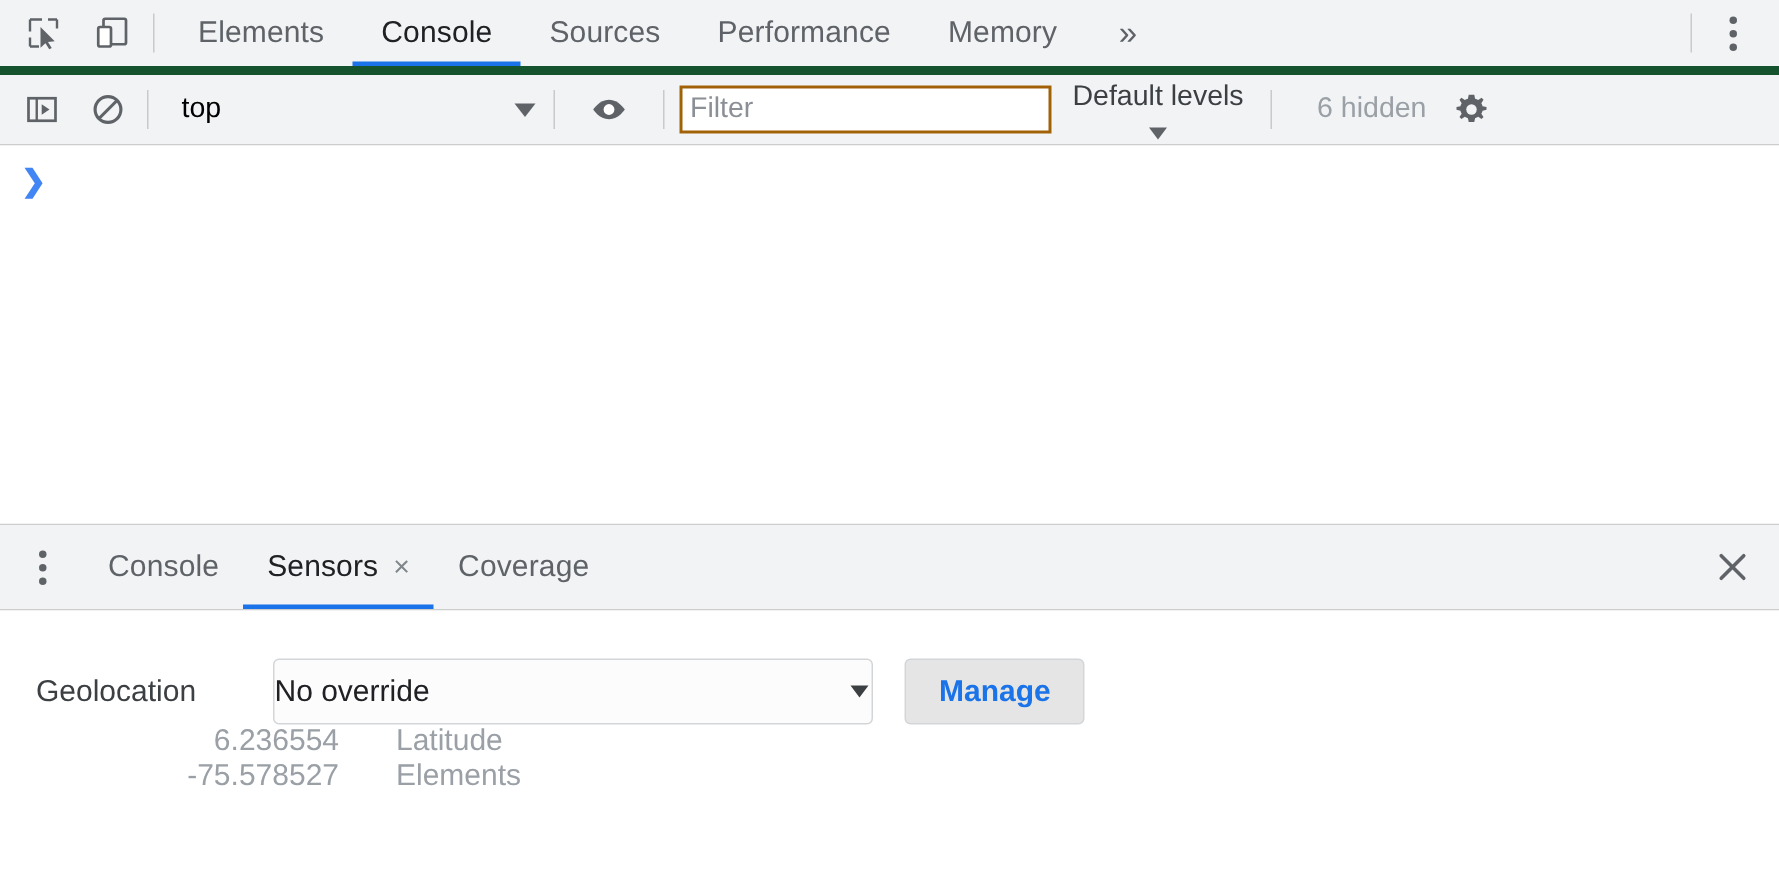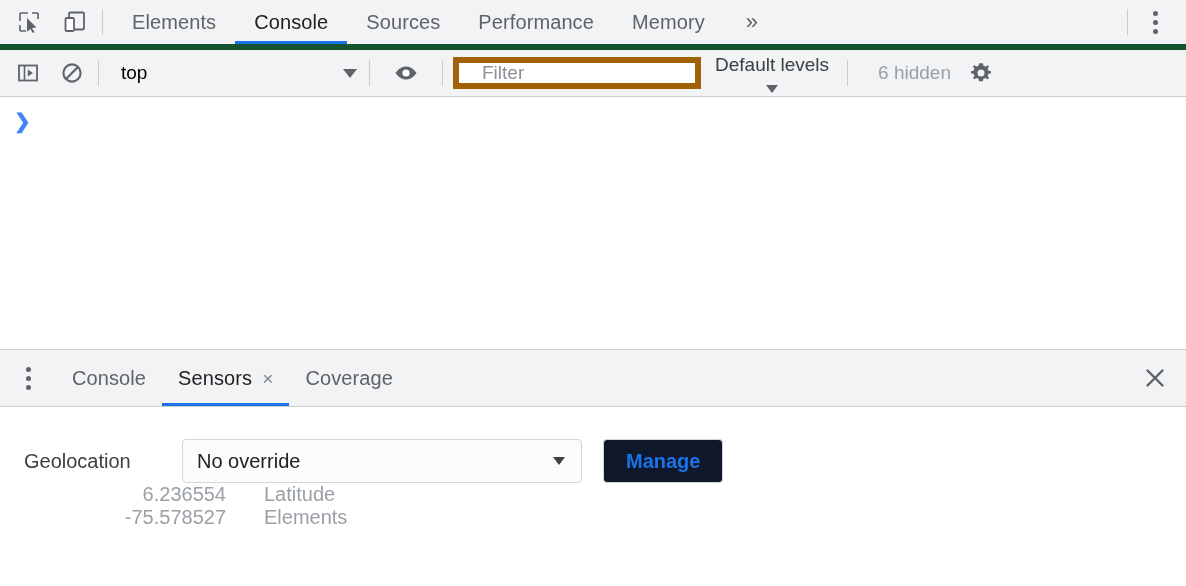--- a/index.html
+++ b/index.html
@@ -151,26 +151,26 @@
   .caret {
     width: 0; height: 0;
     border-left: 7px solid transparent;
     border-right: 7px solid transparent;
     border-top: 9px solid #5f6368;
     margin-right: 2px;
   }
   .filter-input {
     width: 248px;
     height: 32px;
-    border: 6px solid #a16207;
+    border: 2px solid #a16207;
     background: #ffffff;
     font-size: 19px;
     font-family: "Liberation Sans", sans-serif;
     color: #202124;
-    padding: 0 23px;
+    padding: 0 5px;
     box-sizing: border-box;
     outline: none;
     border-radius: 0;
   }
   .filter-input::placeholder { color: #8b9096; opacity: 1; }
   .levels-select {
     display: flex;
     align-items: center;
     gap: 9px;
     font-size: 19px;
@@ -301,38 +301,38 @@
     flex: none;
   }
   .geo-select {
     width: 400px;
     height: 44px;
     background: #fcfcfc;
     border: 1px solid #d3d6d9;
     border-radius: 4px;
     display: flex;
     align-items: center;
-    padding: 0 14px;
+    padding: 0 0;
     box-sizing: border-box;
     font-size: 20px;
     color: #202124;
     cursor: pointer;
   }
   .geo-select .label { flex: 1; }
   .geo-select .caret {
     border-left: 6px solid transparent;
     border-right: 6px solid transparent;
     border-top: 8px solid #3c4043;
     margin-right: 2px;
   }
   .manage-btn {
     margin-left: 21px;
     height: 44px;
     padding: 0 22px;
-    background: #0f172a;
+    background: #e5e5e5;
     border: 1px solid #d3d6d9;
     border-radius: 4px;
     color: #1a73e8;
     font-size: 20px;
     font-weight: bold;
     font-family: "Liberation Sans", sans-serif;
     cursor: pointer;
     display: flex;
     align-items: center;
   }

